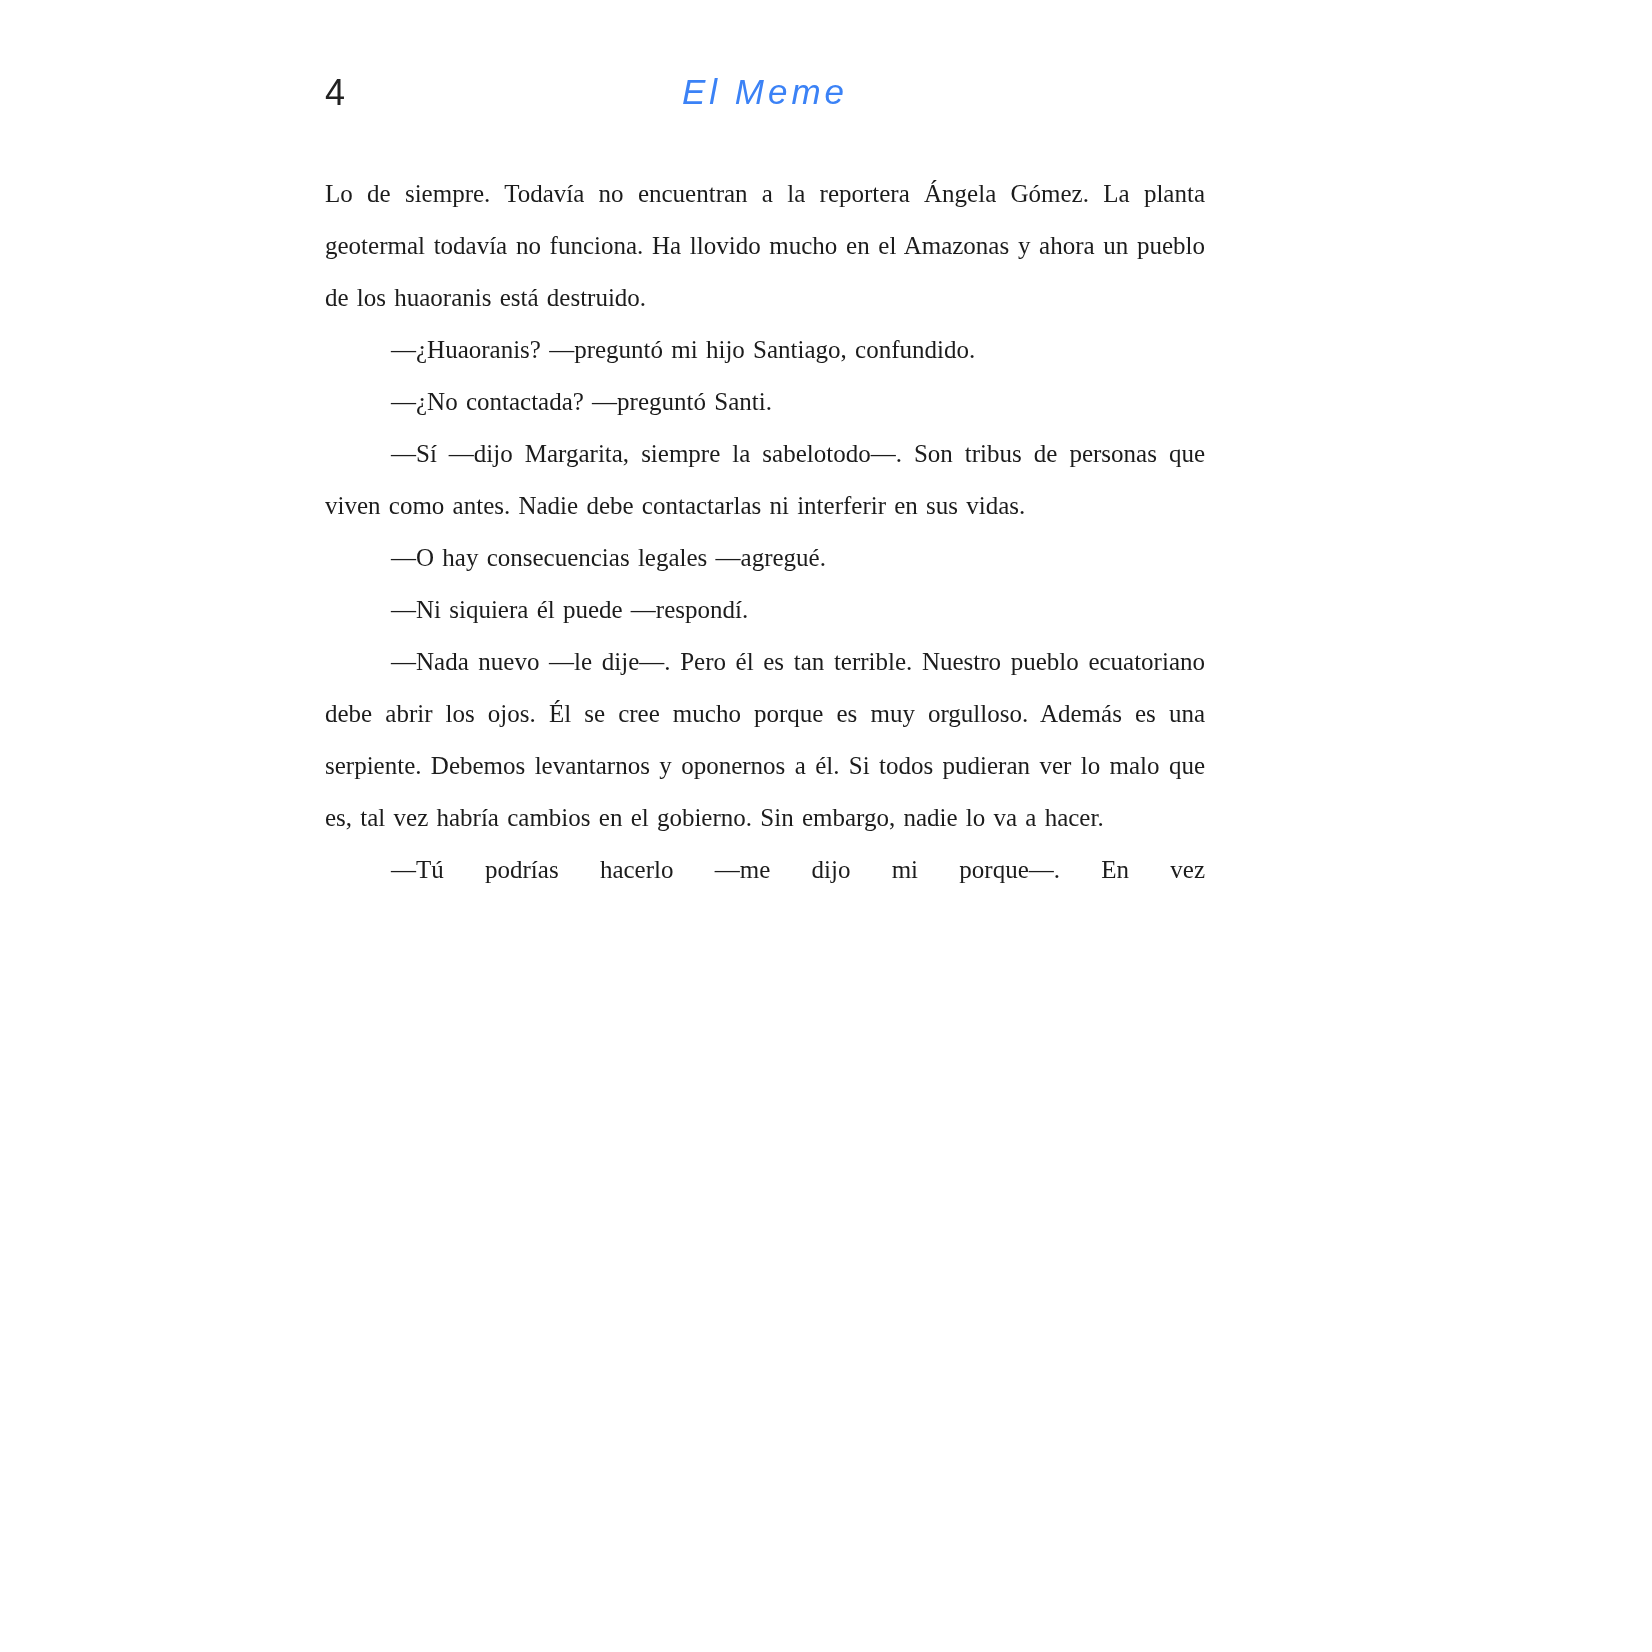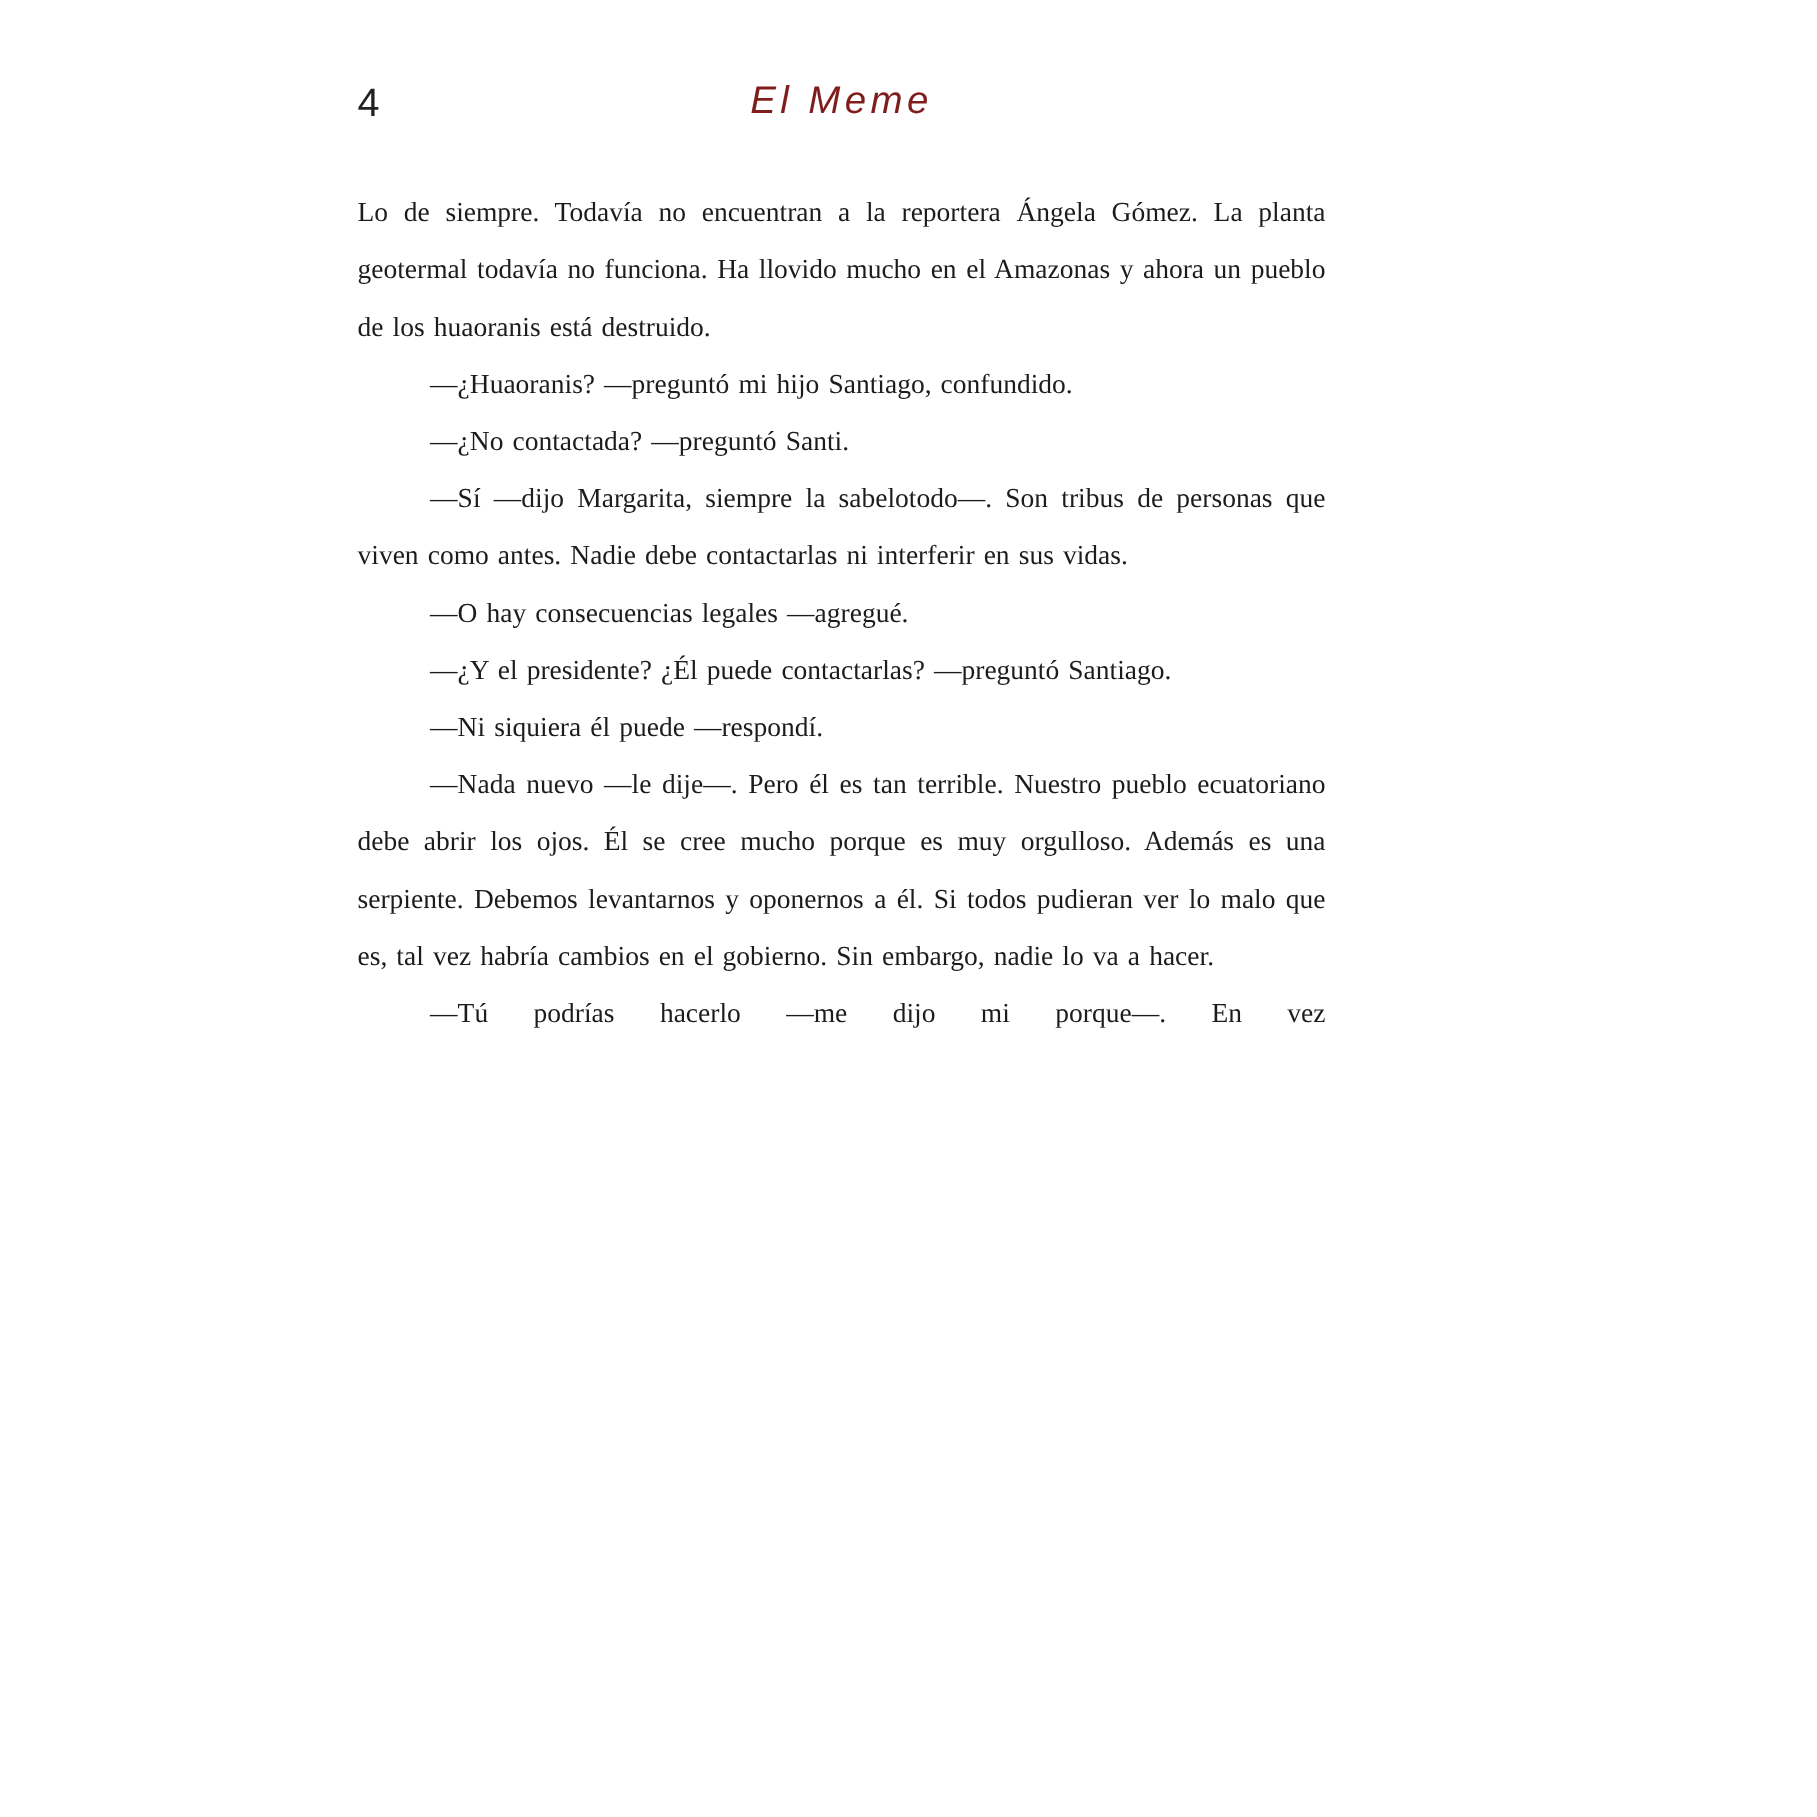--- a/index.html
+++ b/index.html
@@ -35,21 +35,21 @@
   .head-title {
     position: absolute;
     left: 0;
     right: 0;
     top: 0;
     text-align: center;
     font-family: "Liberation Sans", sans-serif;
     font-style: italic;
     font-size: 35px;
     letter-spacing: 4px;
-    color: #7f1d1d;
+    color: #3b82f6;
   }
   .text-block {
     position: absolute;
     left: 325px;
     top: 168px;
     width: 880px;
     font-size: 25px;
     line-height: 52px;
   }
   .para {
@@ -74,19 +74,18 @@
     <div class="head-title">El Meme</div>
   </div>
 
   <div class="text-block">
 
   <p class="para">Lo de siempre. Todavía no encuentran a la reportera Ángela Gómez. La planta geotermal todavía no funciona. Ha llovido mucho en el Amazonas y ahora un pueblo de los huaoranis está destruido.</p>
       <p class="para indent">—¿Huaoranis? —preguntó mi hijo Santiago, confundido.</p>
       <p class="para indent">—¿No contactada? —preguntó Santi.</p>
       <p class="para indent">—Sí —dijo Margarita, siempre la sabelotodo—. Son tribus de personas que viven como antes. Nadie debe contactarlas ni interferir en sus vidas.</p>
       <p class="para indent">—O hay consecuencias legales —agregué.</p>
-      <p class="para indent">—¿Y el presidente? ¿Él puede contactarlas? —preguntó Santiago.</p>
       <p class="para indent">—Ni siquiera él puede —respondí.</p>
       <p class="para indent">—Nada nuevo —le dije—. Pero él es tan terrible. Nuestro pueblo ecuatoriano debe abrir los ojos. Él se cree mucho porque es muy orgulloso. Además es una serpiente. Debemos levantarnos y oponernos a él. Si todos pudieran ver lo malo que es, tal vez habría cambios en el gobierno. Sin embargo, nadie lo va a hacer.</p>
       <p class="para indent justify-last">—Tú podrías hacerlo —me dijo mi porque—. En vez</p>
     </div>
 
 </div>
 
 </body></html>

